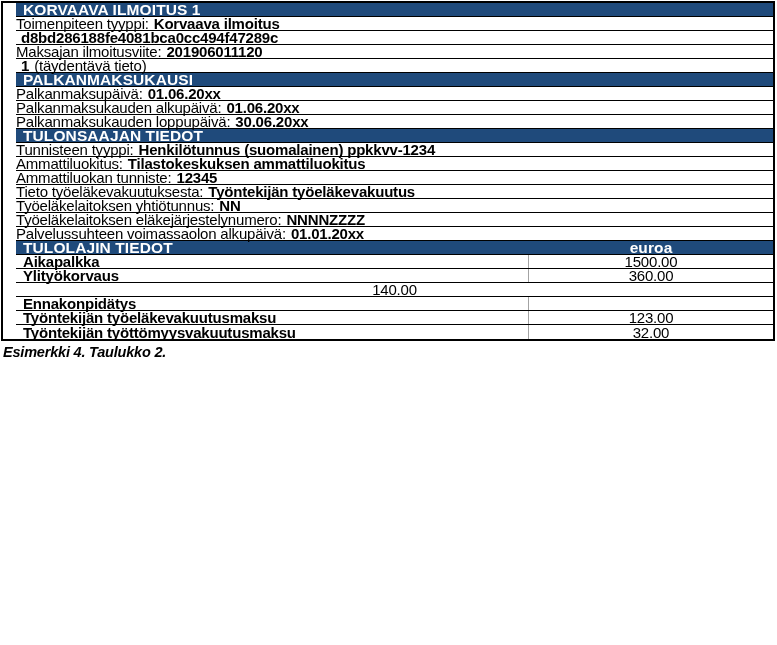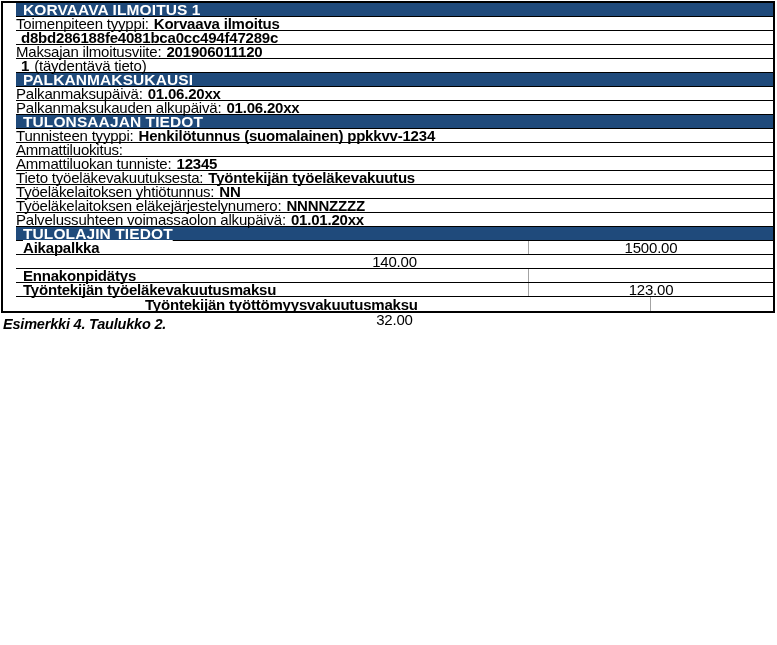--- a/index.html
+++ b/index.html
@@ -19,35 +19,35 @@
   .row {
     height: 14px;
     display: flex;
     align-items: center;
     border-bottom: 1px solid #000000;
     font-size: 15px;
     letter-spacing: -0.2px;
     white-space: nowrap;
     margin-left: 13px;
   }
-  .doc-table .row:last-child { border-bottom: none; flex-direction: column; }
+  .doc-table .row:last-child { border-bottom: none; }
   .section-header {
     background: #1f4a7b;
     color: #ffffff;
     font-weight: bold;
     font-size: 15.5px;
     padding-left: 7px;
     letter-spacing: 0.1px;
   }
   .field-row { }
   .field-label { font-weight: normal; }
   .field-value { font-weight: bold; margin-left: 5px; }
   .field-suffix { font-weight: normal; margin-left: 5px; }
   
-  .amounts-header { padding-left: 0; text-decoration: underline; }
+  .amounts-header { padding-left: 0; }
   .amounts-header .hdr-left {
     width: 513px;
     padding-left: 7px;
     font-weight: bold;
   }
   .amounts-header .hdr-unit {
     flex: 1;
     text-align: center;
     font-weight: bold;
   }
@@ -98,28 +98,33 @@
 
   <div class="row section-header">PALKANMAKSUKAUSI</div>
   <div class="row field-row">
     <span class="field-label">Palkanmaksupäivä:</span>
     <span class="field-value">01.06.20xx</span>
   </div>
   <div class="row field-row">
     <span class="field-label">Palkanmaksukauden alkupäivä:</span>
     <span class="field-value">01.06.20xx</span>
   </div>
+  <div class="row field-row">
+    <span class="field-label">Palkanmaksukauden loppupäivä:</span>
+    <span class="field-value">30.06.20xx</span>
+  </div>
 
   <div class="row section-header">TULONSAAJAN TIEDOT</div>
   <div class="row field-row">
     <span class="field-label">Tunnisteen tyyppi:</span>
     <span class="field-value">Henkilötunnus (suomalainen) ppkkvv-1234</span>
   </div>
   <div class="row field-row">
     <span class="field-label">Ammattiluokitus:</span>
+    <span class="field-value">Tilastokeskuksen ammattiluokitus</span>
   </div>
   <div class="row field-row">
     <span class="field-label">Ammattiluokan tunniste:</span>
     <span class="field-value">12345</span>
   </div>
   <div class="row field-row">
     <span class="field-label">Tieto työeläkevakuutuksesta:</span>
     <span class="field-value">Työntekijän työeläkevakuutus</span>
   </div>
   <div class="row field-row">
@@ -130,24 +135,29 @@
     <span class="field-label">Työeläkelaitoksen eläkejärjestelynumero:</span>
     <span class="field-value">NNNNZZZZ</span>
   </div>
   <div class="row field-row">
     <span class="field-label">Palvelussuhteen voimassaolon alkupäivä:</span>
     <span class="field-value">01.01.20xx</span>
   </div>
 
   <div class="row section-header amounts-header">
     <span class="hdr-left">TULOLAJIN TIEDOT</span>
+    <span class="hdr-unit">euroa</span>
   </div>
   <div class="row amount-row">
     <span class="cell-label">Aikapalkka</span>
     <span class="cell-value">1500.00</span>
+  </div>
+  <div class="row amount-row">
+    <span class="cell-label">Ylityökorvaus</span>
+    <span class="cell-value">360.00</span>
   </div>
   <div class="row amount-row">
     <span class="cell-value">140.00</span>
   </div>
   <div class="row amount-row">
     <span class="cell-label">Ennakonpidätys</span>
   </div>
   <div class="row amount-row">
     <span class="cell-label">Työntekijän työeläkevakuutusmaksu</span>
     <span class="cell-value">123.00</span>

